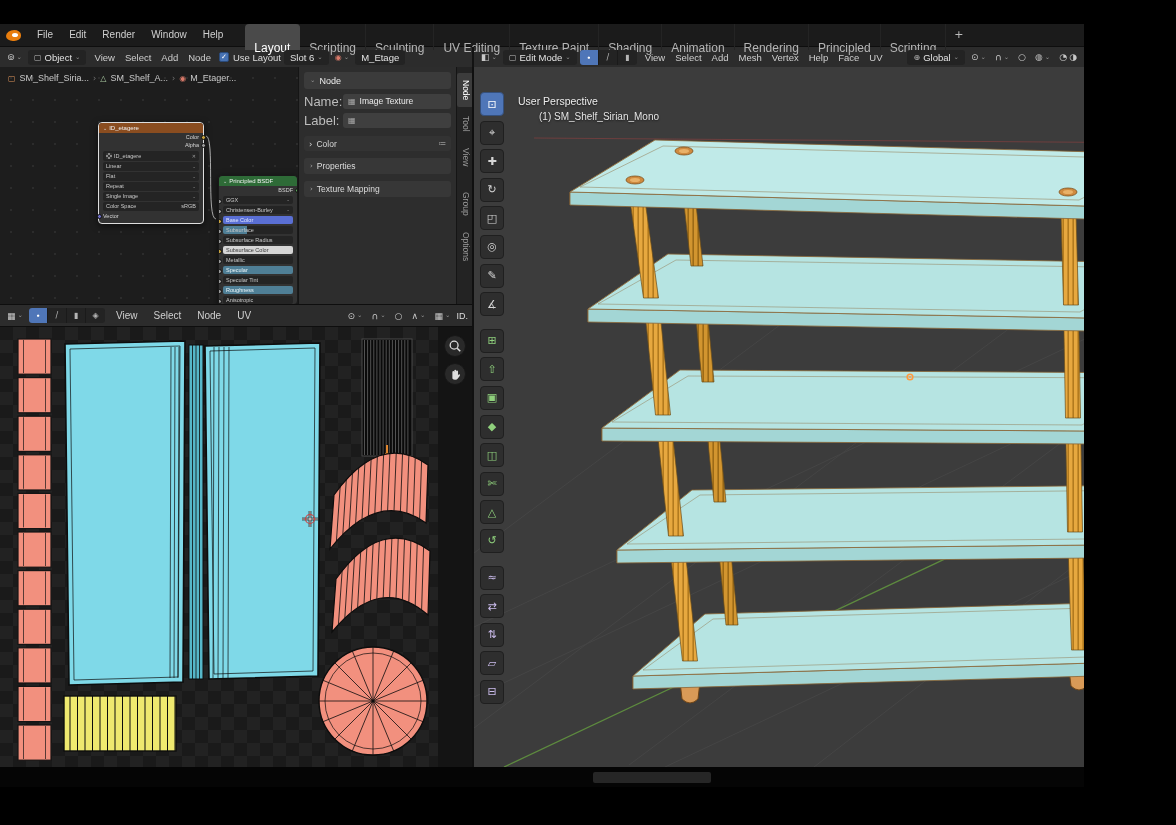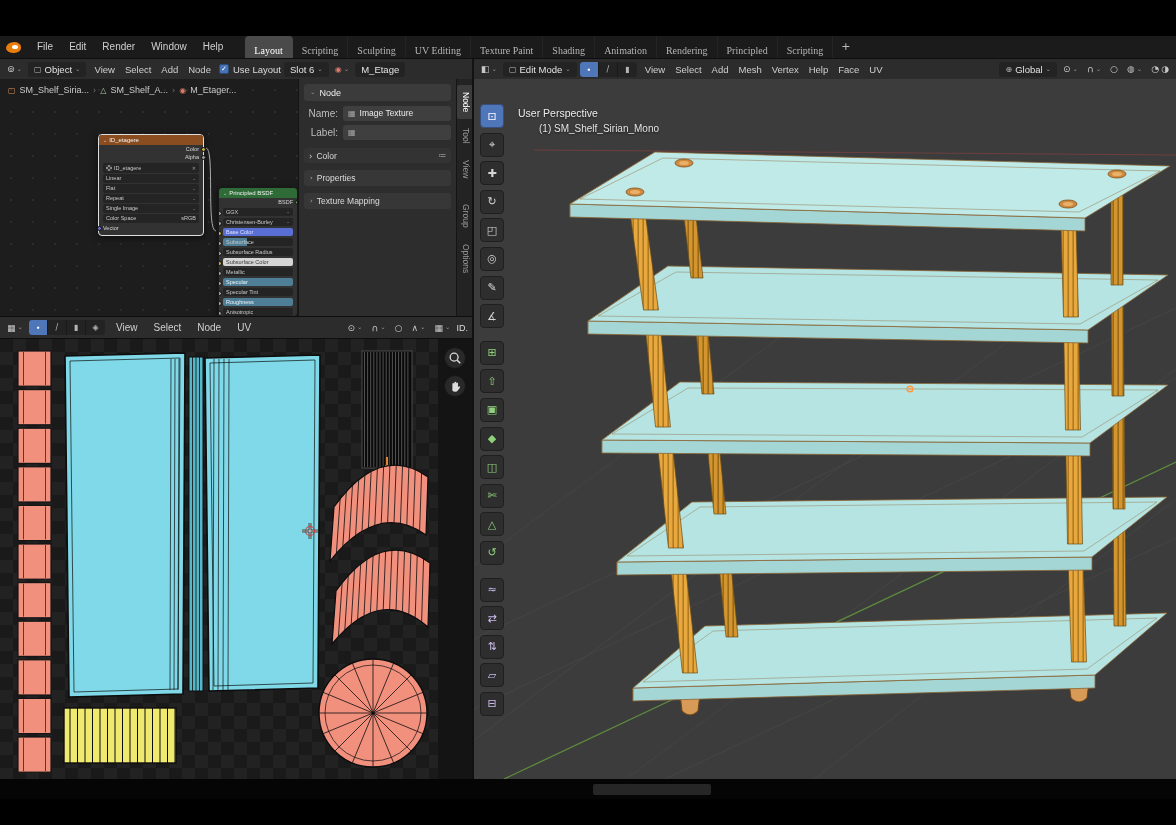--- a/index.html
+++ b/index.html
@@ -1,31 +1,31 @@
 <!DOCTYPE html>
 <html><head>
 <meta charset="utf-8">
 <style>
   *{box-sizing:border-box;margin:0;padding:0;}
   html,body{width:1176px;height:825px;background:#000;overflow:hidden;
     font-family:"Liberation Sans","DejaVu Sans",sans-serif;}
   .glyph{font-family:"DejaVu Sans",sans-serif;}
 
-  .stage{position:absolute;left:0;top:36px;width:1176px;height:763px;background:#2d2d2d;}
+  .stage{position:absolute;left:0;top:24px;width:1084px;height:763px;background:#2d2d2d;}
 
   
   .topbar{height:22px;background:#1b1b1b;display:flex;align-items:stretch;padding:0 6px;}
   .blender-logo{width:15px;height:11px;background:#e87d0d;border-radius:55% 45% 45% 45%;
     position:relative;align-self:center;margin-right:8px;}
   .blender-logo:after{content:"";position:absolute;left:6px;top:3px;width:6px;height:4px;
     background:#fff;border-radius:50%;}
   .menubar{display:flex;align-items:center;}
   .menu-item{color:#cfcfcf;font-size:10px;padding:0 8px;line-height:22px;white-space:nowrap;}
   #workspace-tabs{display:flex;margin-left:14px;}
-  .ws-tab{font-size:10px;color:#b5b5b5;padding:4px 9px;line-height:22px;border-right:1px solid #242424;white-space:nowrap;font-family:Liberation Serif, serif;}
+  .ws-tab{font-size:12px;color:#b5b5b5;padding:13px 9px;line-height:22px;border-right:1px solid #242424;white-space:nowrap;}
   .ws-tab.active{background:#4a4a4a;color:#fff;border-radius:4px 4px 0 0;border-right:1px solid #4a4a4a;}
   .ws-add{color:#bdbdbd;font-size:11px;line-height:22px;padding:0 8px;}
 
   
   .header-row{height:21px;display:flex;background:#2c2c2c;border-top:1px solid #0e0e0e;}
   .shader-header{width:474px;display:flex;align-items:center;padding:0 4px;gap:3px;
     border-right:2px solid #131313;overflow:hidden;}
   .viewport-header{flex:1;display:flex;align-items:center;padding:0 4px;gap:3px;overflow:hidden;}
   .header-row .menu-item{padding:0 5px;font-size:9.5px;line-height:21px;}
   .icon-btn{display:inline-flex;align-items:center;gap:2px;color:#c8c8c8;font-size:9px;
@@ -94,21 +94,21 @@
   .t-color_white{background:#d5d5d5;color:#3a3a3a;}
   .t-slider_full{background:#4f7f96;color:#eaf4f8;}
   .t-slider_part{background:linear-gradient(90deg,#4f7f96 0 34%,#242424 34%);}
   .t-plain{background:#242424;}
 
   .npanel{position:absolute;top:0;right:16px;bottom:0;width:158px;background:#2d2d2d;
     border-left:1px solid #151515;z-index:6;padding:5px 5px;}
   .panel-head{background:#3b3b3b;border-radius:3px;height:17px;display:flex;align-items:center;
     gap:4px;font-size:9px;color:#ececec;padding:0 6px;}
   .prow{display:flex;align-items:center;gap:5px;margin:4.5px 0;}
-  .plabel{width:34px;text-align:right;font-size:10px;color:#bdbdbd;}
+  .plabel{width:34px;text-align:right;font-size:13px;color:#bdbdbd;}
   .pfield{flex:1;height:15px;background:#3f3f3f;border-radius:3px;display:flex;align-items:center;
     gap:4px;padding:0 5px;font-size:8.5px;color:#ececec;overflow:hidden;white-space:nowrap;}
   .fico{font-size:8px;color:#aaa;}
   .subhead{background:#333;border-radius:3px;height:15px;display:flex;align-items:center;gap:4px;
     font-size:8.5px;color:#d8d8d8;padding:0 5px;margin-top:8px;}
   .subhead .right{margin-left:auto;color:#999;font-size:8px;}
   .panel.collapsed{background:#373737;border-radius:3px;height:16px;display:flex;align-items:center;
     gap:4px;font-size:8.5px;color:#dcdcdc;padding:0 6px;margin-top:7px;}
   .panel.collapsed .glyph{font-size:7px;color:#aaa;}
   .tabs-strip{position:absolute;top:0;right:0;bottom:0;width:16px;background:#232323;

